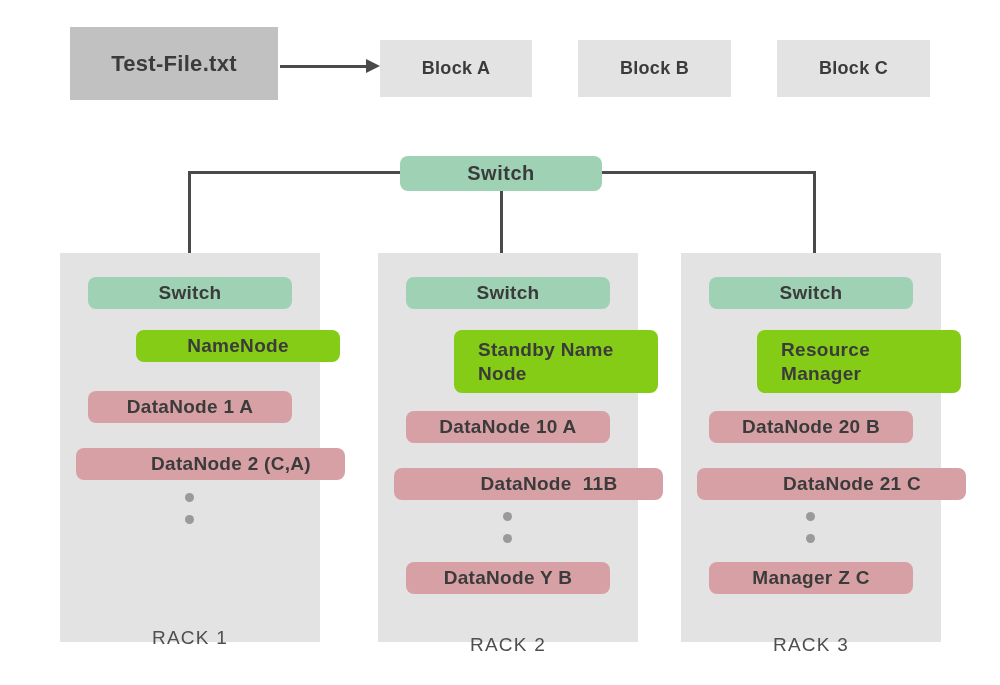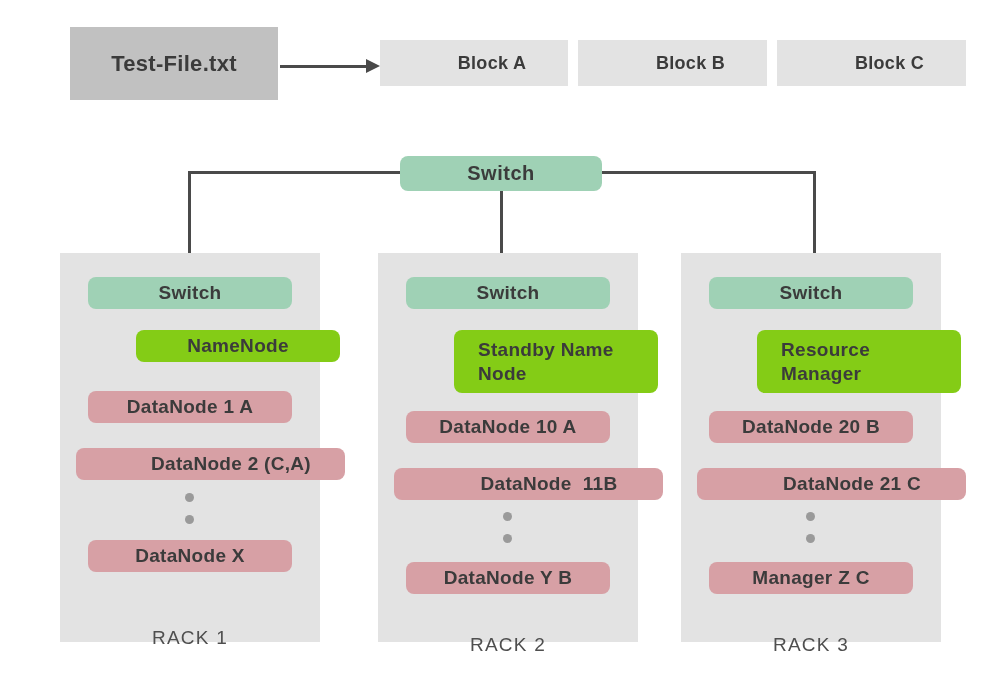--- a/index.html
+++ b/index.html
@@ -7,23 +7,23 @@
     position:relative;width:1000px;height:685px;background:#ffffff;overflow:hidden;
     font-family:"Liberation Sans","DejaVu Sans",sans-serif;color:#3b3b3b;
   }
   
   .file-box{
     position:absolute;left:70px;top:27px;width:208px;height:73px;background:#c1c1c1;
     display:flex;align-items:center;justify-content:center;
     font-weight:bold;font-size:22px;letter-spacing:.3px;
   }
   .block-box{
-    position:absolute;top:40px;width:153px;height:46px;background:#e3e3e3;
+    position:absolute;top:40px;width:153px;height:57px;background:#e3e3e3;
     display:flex;align-items:center;justify-content:center;
-    font-weight:bold;font-size:18px;letter-spacing:.3px;padding-left:36px;
+    font-weight:bold;font-size:18px;letter-spacing:.3px;
   }
   .block-a{left:380px;width:152px}
   .block-b{left:578px}
   .block-c{left:777px}
   .arrow-line{position:absolute;left:280px;top:65px;width:88px;height:3px;background:#4a4a4a;}
   .arrow-head{
     position:absolute;left:366px;top:59px;width:0;height:0;
     border-left:14px solid #4a4a4a;border-top:7.5px solid transparent;border-bottom:7.5px solid transparent;
   }
   
@@ -97,23 +97,20 @@
       <span>NameNode</span>
     </div>
     <div class="node t-data" style="top:138px">
       <span>DataNode 1 A</span>
     </div>
     <div class="node t-data wide" style="top:195px">
       <span>DataNode 2 (C,A)</span>
     </div>
     <div class="dot" style="top:240px"></div>
     <div class="dot" style="top:262px"></div>
-    <div class="node t-data" style="top:287px">
-      <span>DataNode X</span>
-    </div>
     <div class="rack-label" style="top:345px">RACK 1</div>
   </div>
 
   <div class="rack rack-2">
     <div class="node t-switch" style="top:24px">
       <span>Switch</span>
     </div>
     <div class="node t-name tall" style="top:77px">
       <span>Standby Name
 Node</span>

